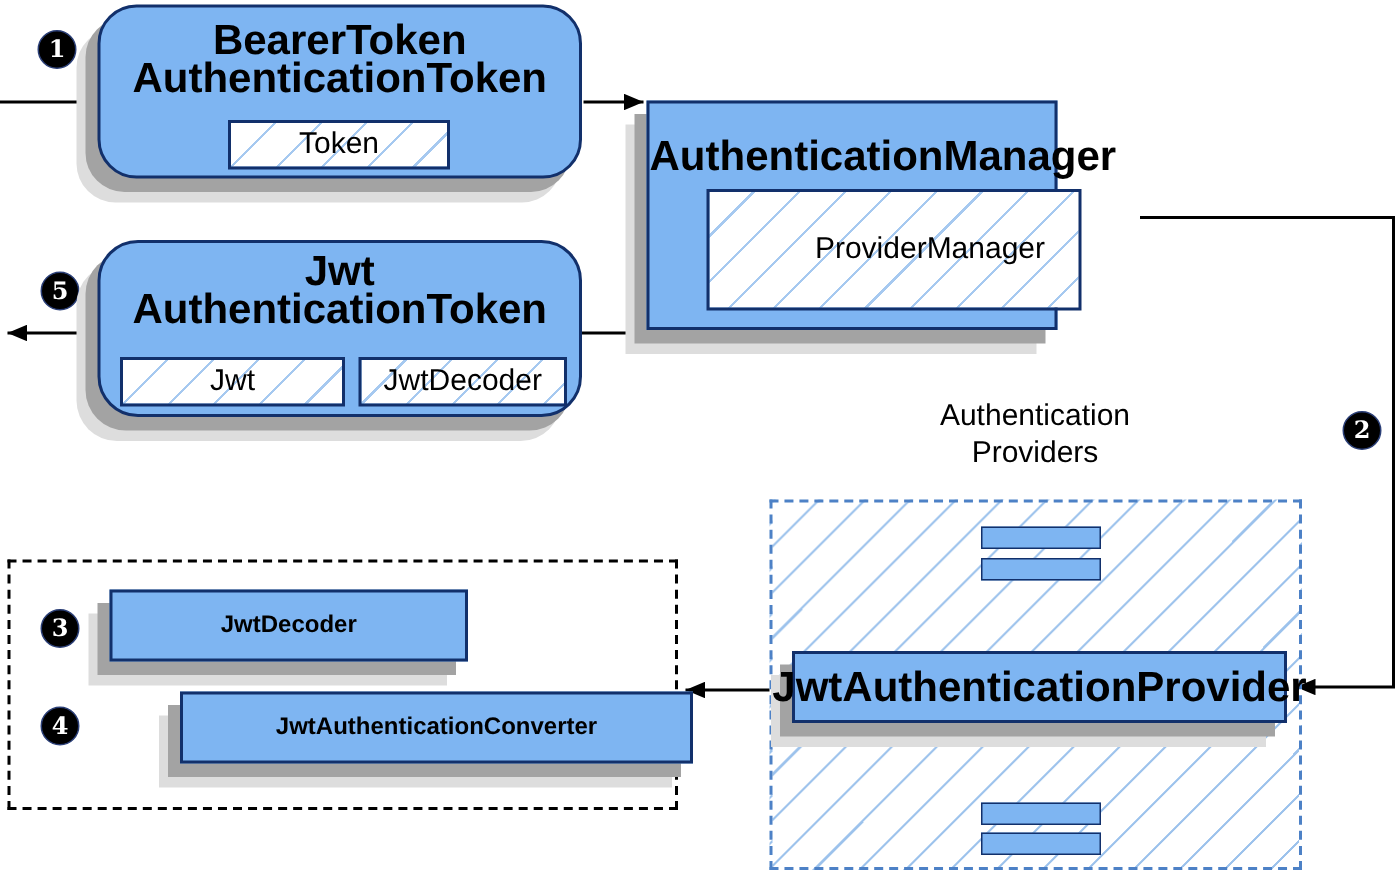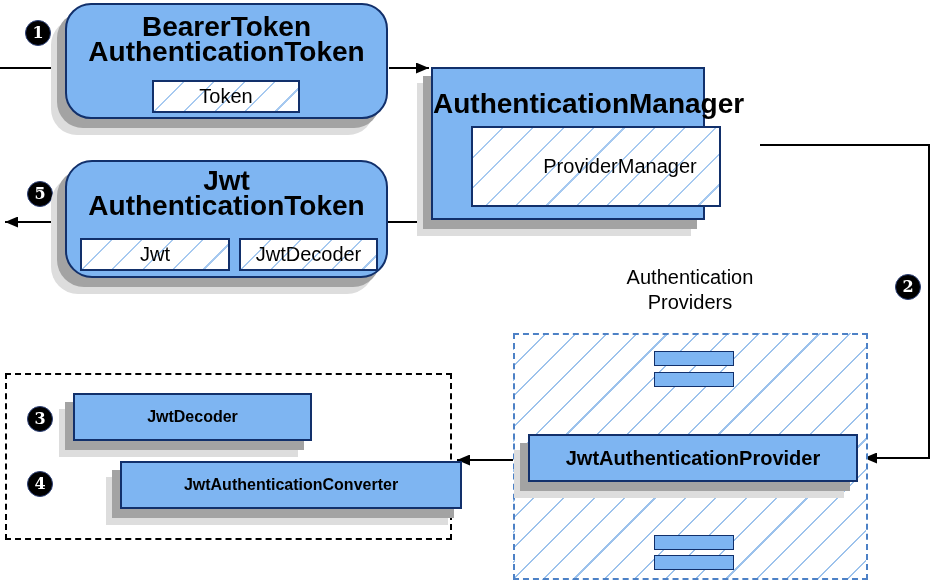--- a/index.html
+++ b/index.html
@@ -111,21 +111,21 @@
   </div>
 
   <div class="heading">
     <div>Authentication</div>
     <div>Providers</div>
   </div>
 
   <div class="prov-group">
     <div class="bar" style="left:139px;top:16px;"></div>
     <div class="bar" style="left:139px;top:37px;"></div>
-    <div class="btnbox" style="left:13px;top:99px;width:330px;height:48px;font-size:20px;">JwtAuthenticationProvider</div>
+    <div class="btnbox" style="left:13px;top:99px;width:330px;height:48px;font-size:28px;">JwtAuthenticationProvider</div>
     <div class="bar" style="left:139px;top:200px;"></div>
     <div class="bar" style="left:139px;top:220px;"></div>
   </div>
 
   <div class="resolver-group">
     <div class="btnbox" style="left:66px;top:18px;width:239px;height:48px;">JwtDecoder</div>
     <div class="btnbox" style="left:65px;top:86px;width:342px;height:48px;margin-left:48px;">JwtAuthenticationConverter</div>
   </div>
 
 </div>

